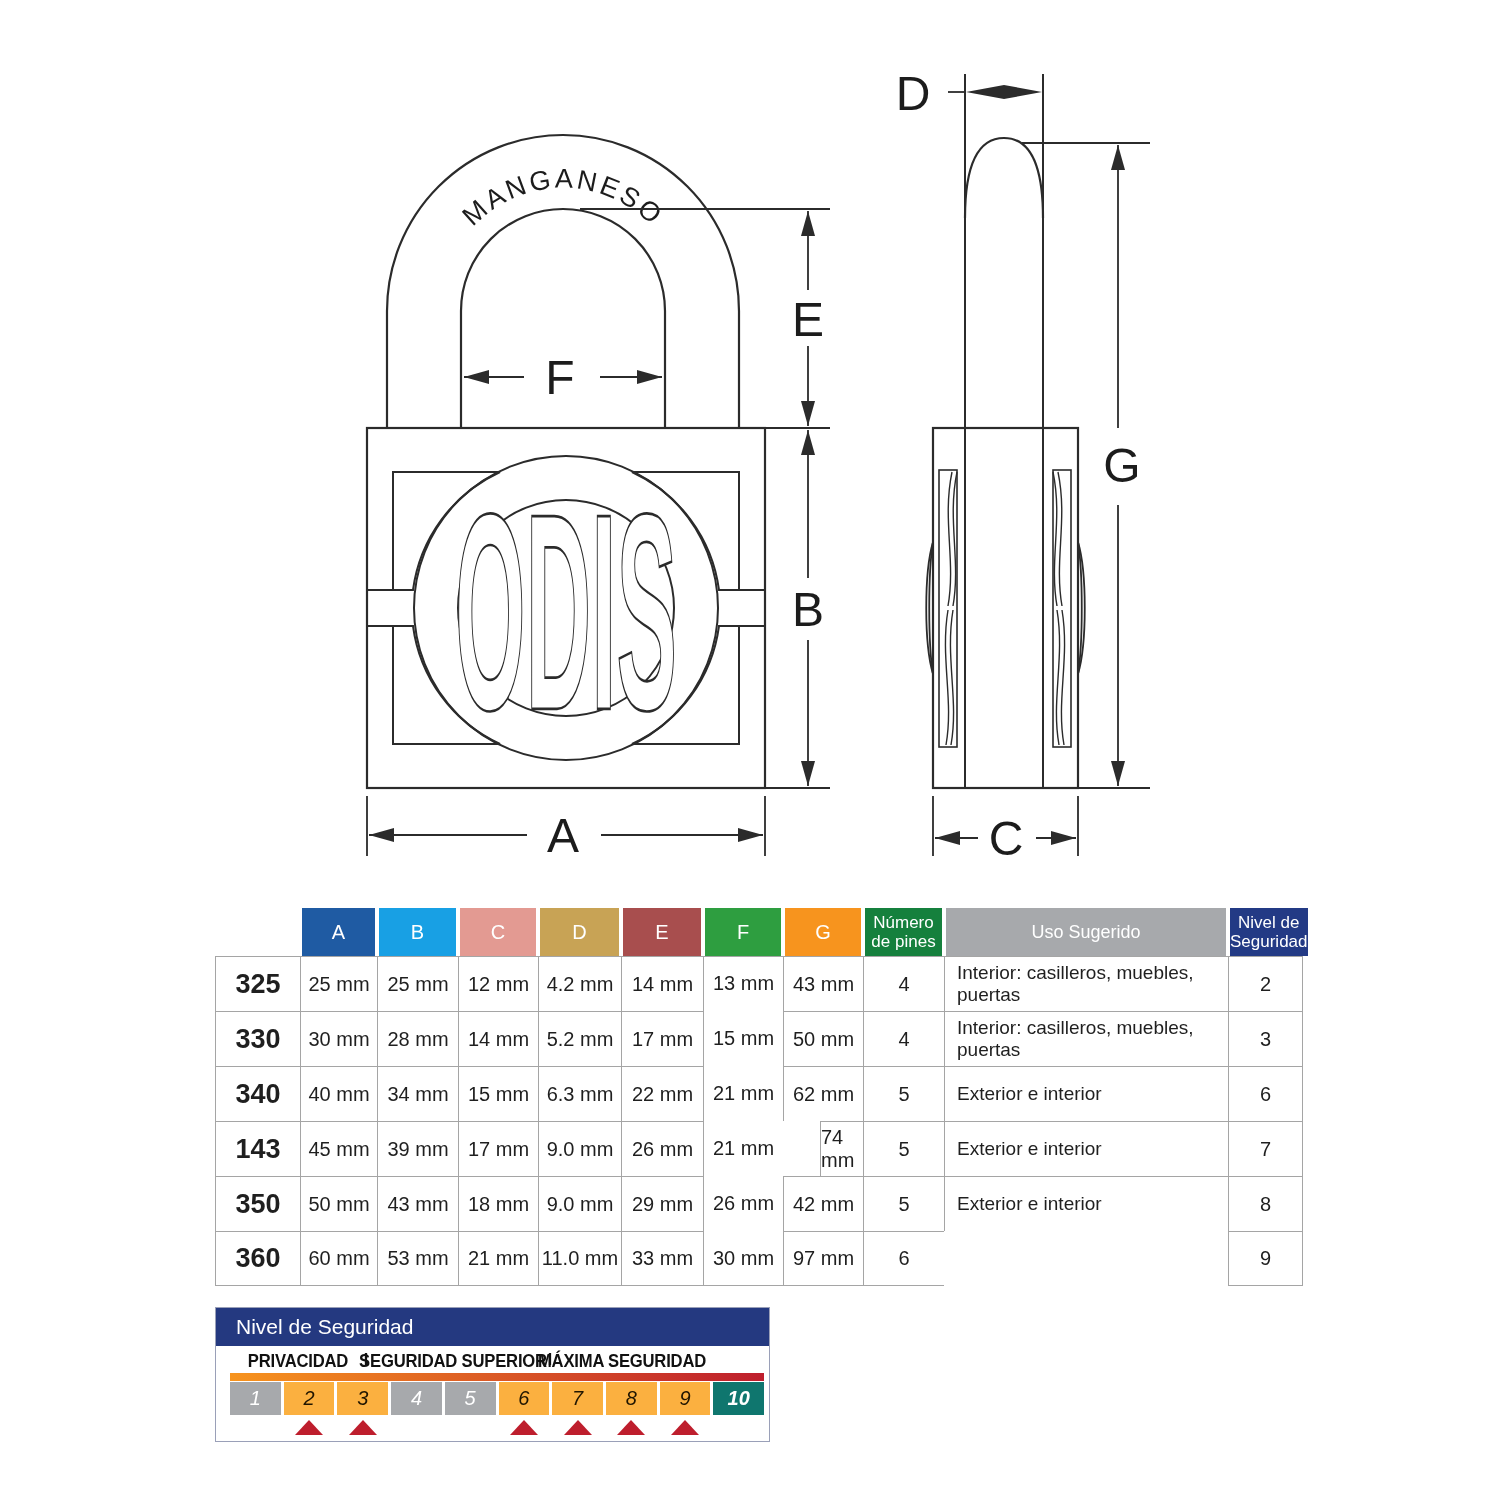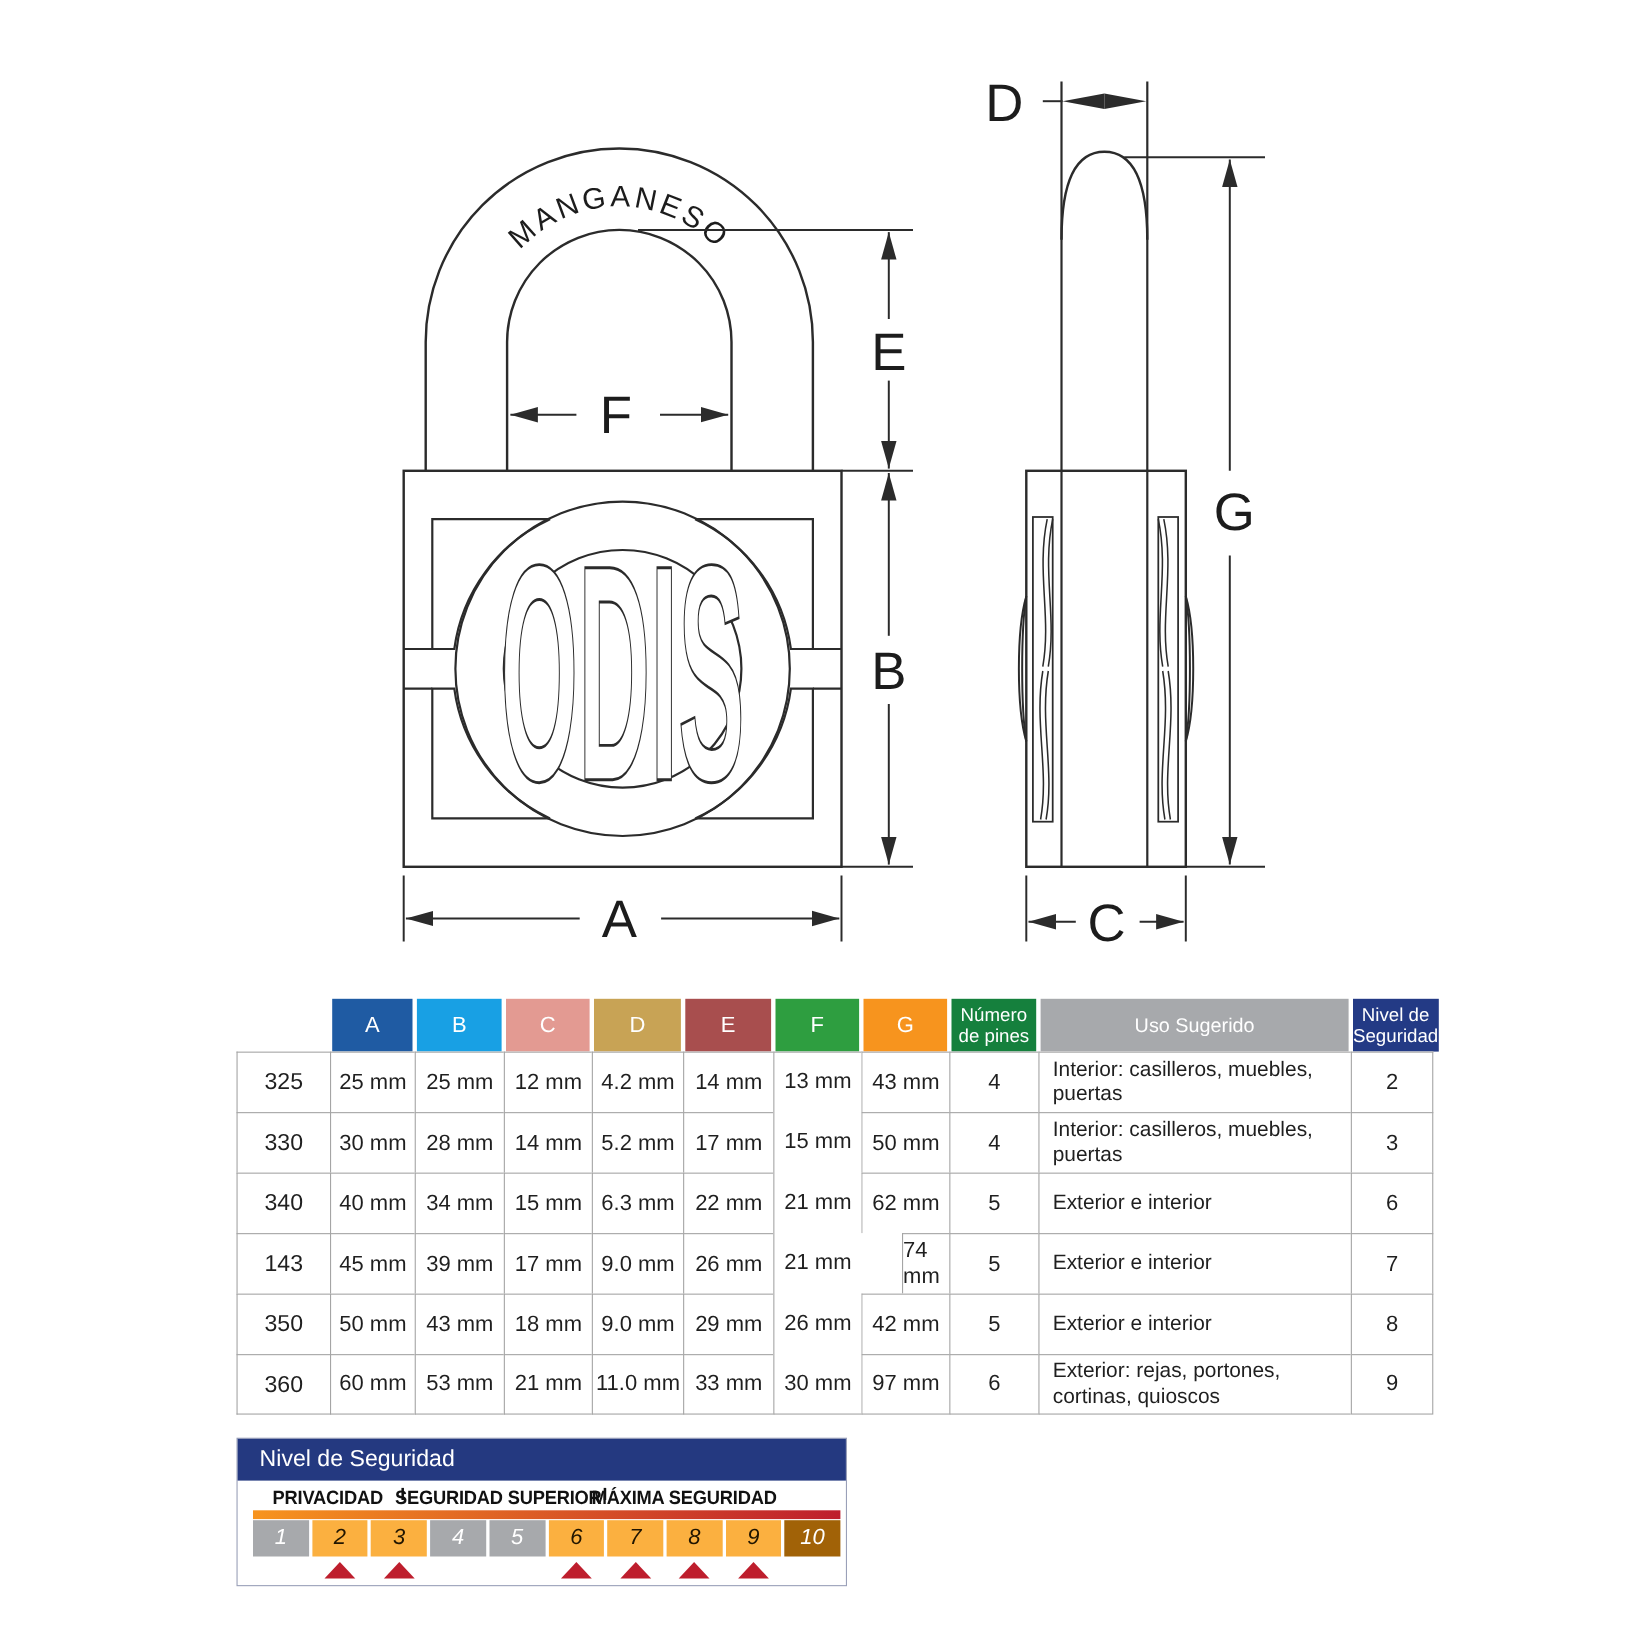--- a/index.html
+++ b/index.html
@@ -13,21 +13,21 @@
     grid-template-rows:48px repeat(6,55px);
     color:#1f1f1f;font-size:20px;}
   .hcell{display:flex;grid-row:1;}
   .hcell .fill{flex:1;margin:0 2px;display:flex;align-items:center;justify-content:center;
     color:#fff;font-size:20px;text-align:center;}
   .hcell .fill.small{font-size:17px;line-height:1.12;}
   .cell{display:flex;align-items:center;justify-content:center;
     border-left:1px solid #a5a5a5;border-top:1px solid #a5a5a5;background:#fff;}
   .cell.col-last{border-right:1px solid #a5a5a5;}
   .cell.row-last{border-bottom:1px solid #a5a5a5;}
-  .cell.c-model{font-weight:normal;font-size:21px;}
+  .cell.c-model{font-weight:bold;font-size:27px;}
   .cell.c-uso{justify-content:flex-start;text-align:left;padding:0 12px;
     font-size:19px;line-height:1.18;}
   .f-merged{flex-direction:column;justify-content:center;padding:0;}
   .f-val{height:55px;line-height:55px;text-align:center;width:100%;}
 
   
   .legend{position:absolute;left:215px;top:1307px;width:555px;height:135px;
     border:1px solid #9aa0b8;box-sizing:border-box;background:#fff;}
   .legend-title{height:38px;line-height:38px;color:#fff;font-size:21px;padding-left:20px;}
   .band-row{position:absolute;top:43px;left:0;width:100%;height:24px;}
@@ -230,21 +230,20 @@
     <div class="cell c-uso" style="grid-area: 6 / 10;">Exterior e interior</div>
     <div class="cell c-nivel col-last" style="grid-area: 6 / 11;">8</div>
     <div class="cell c-model row-last" style="grid-area: 7 / 1;">360</div>
     <div class="cell c-A row-last" style="grid-area: 7 / 2;">60 mm</div>
     <div class="cell c-B row-last" style="grid-area: 7 / 3;">53 mm</div>
     <div class="cell c-C row-last" style="grid-area: 7 / 4;">21 mm</div>
     <div class="cell c-D row-last" style="grid-area: 7 / 5;">11.0 mm</div>
     <div class="cell c-E row-last" style="grid-area: 7 / 6;">33 mm</div>
     <div class="cell c-G row-last" style="grid-area: 7 / 8;">97 mm</div>
     <div class="cell c-pines row-last" style="grid-area: 7 / 9;">6</div>
-    <div class="cell c-uso row-last" style="grid-area: 7 / 10;">Exterior: rejas, portones, cortinas, quioscos</div>
     <div class="cell c-nivel col-last row-last" style="grid-area: 7 / 11;">9</div>
     <div class="cell f-merged row-last" style="grid-area: 2 / 7 / span 6;">
       <div class="f-val">13 mm</div>
       <div class="f-val">15 mm</div>
       <div class="f-val">21 mm</div>
       <div class="f-val">21 mm</div>
       <div class="f-val">26 mm</div>
       <div class="f-val">30 mm</div>
     </div>
   </div>
@@ -262,21 +261,21 @@
   <div class="levels" id="levels">
       <div class="lvl" style="background: rgb(167, 169, 172); color: rgb(255, 255, 255);">1</div>
       <div class="lvl" style="background: rgb(251, 176, 64); color: rgb(32, 21, 0);">2</div>
       <div class="lvl" style="background: rgb(251, 176, 64); color: rgb(32, 21, 0);">3</div>
       <div class="lvl" style="background: rgb(167, 169, 172); color: rgb(255, 255, 255);">4</div>
       <div class="lvl" style="background: rgb(167, 169, 172); color: rgb(255, 255, 255);">5</div>
       <div class="lvl" style="background: rgb(251, 176, 64); color: rgb(32, 21, 0);">6</div>
       <div class="lvl" style="background: rgb(251, 176, 64); color: rgb(32, 21, 0);">7</div>
       <div class="lvl" style="background: rgb(251, 176, 64); color: rgb(32, 21, 0);">8</div>
       <div class="lvl" style="background: rgb(251, 176, 64); color: rgb(32, 21, 0);">9</div>
-      <div class="lvl" style="background: #a16207; color: rgb(255, 255, 255);">10</div>
+      <div class="lvl" style="background: #0f766e; color: rgb(255, 255, 255); font-weight: bold;">10</div>
     </div>
   <div class="arrows" id="arrows">
       <div class="arrow-slot"></div>
       <div class="arrow-slot">
         <div class="tri" style="border-bottom-color: rgb(190, 30, 45);"></div>
       </div>
       <div class="arrow-slot">
         <div class="tri" style="border-bottom-color: rgb(190, 30, 45);"></div>
       </div>
       <div class="arrow-slot"></div>

